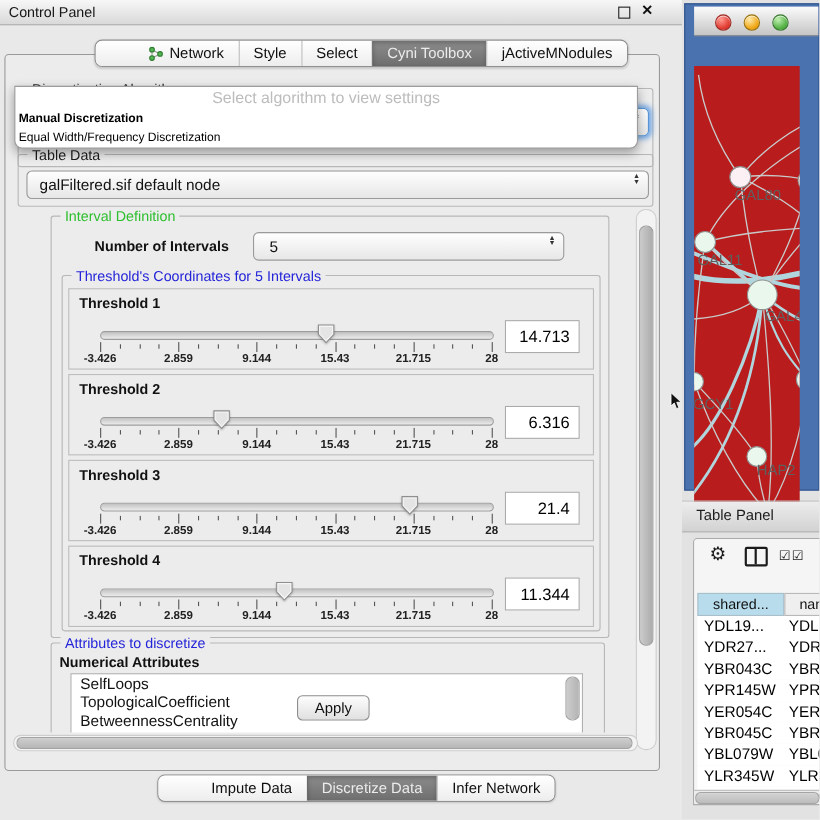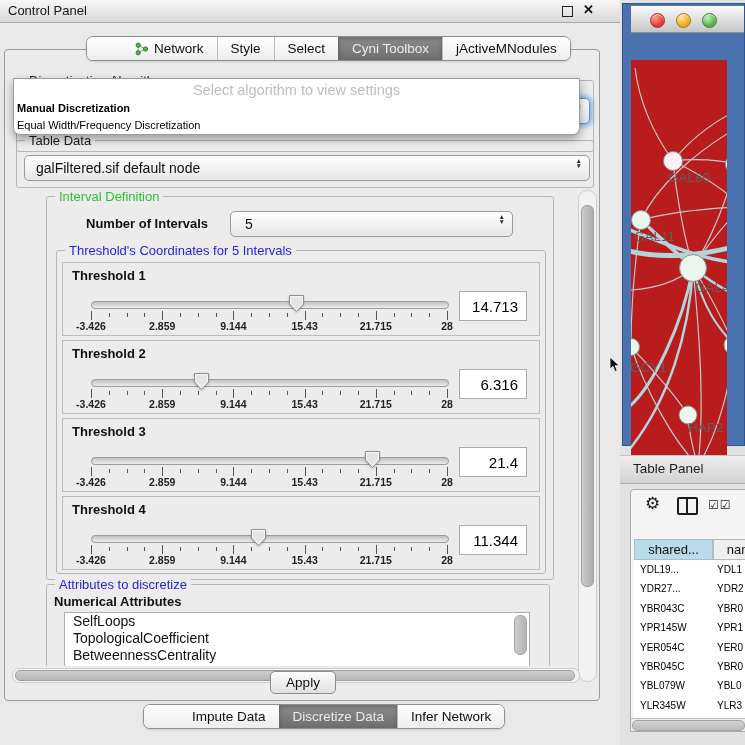--- a/index.html
+++ b/index.html
@@ -80,21 +80,21 @@
              border:1px solid #a5a5a5;border-radius:6px;}
 
   
   #vscroll{left:578px;top:190px;width:17px;height:490px;background:#f3f3f3;border:1px solid #cdcdcd;border-radius:9px;}
   #vscroll .thumb{position:absolute;left:2px;top:14px;width:11px;height:380px;border-radius:6px;
              background:linear-gradient(90deg,#cbcbcb,#adadad);border:1px solid #9f9f9f;}
   #hscroll{left:12px;top:668px;width:566px;height:13px;background:#f3f3f3;border:1px solid #cdcdcd;border-radius:7px;}
   #hscroll .thumb{position:absolute;left:2px;top:1px;width:558px;height:9px;border-radius:5px;
              background:linear-gradient(#cecece,#b6b6b6);border:1px solid #a2a2a2;}
 
-  #apply-btn{left:270px;top:671px;width:64px;height:21px;background:linear-gradient(#fdfdfd,#e0e0e0);
+  #apply-btn{left:270px;top:632px;width:64px;height:21px;background:linear-gradient(#fdfdfd,#e0e0e0);
              border:1px solid #8d8d8d;border-radius:5px;font-size:13.5px;color:#111;text-align:center;line-height:21px;}
 
   
   #right-bg{left:620px;top:0;width:125px;height:745px;background:#e2e2e2;}
 
   #net-window{left:622px;top:3px;width:123px;height:443px;background:#4a72ae;border:1px solid #31538c;box-sizing:border-box;}
   #net-titlebar{position:absolute;left:8px;top:2px;right:0;height:26px;background:linear-gradient(#fbfbfb,#c5c5c5);
              border-bottom:1px solid #8e8e8e;}
   .light{position:absolute;top:7px;width:13px;height:13px;border-radius:50%;box-shadow:inset 0 1px 1px rgba(255,255,255,.8);}
   #light-red{left:19px;background:radial-gradient(circle at 35% 30%,#ff9a90,#e03a30 65%);border:1px solid #9e2b24;}
@@ -116,21 +116,21 @@
   #columns-icon i{position:absolute;left:7px;top:0;width:2px;height:100%;background:#1b1b1b;}
   #check-icons{position:absolute;left:77px;top:8px;font-size:12px;color:#222;letter-spacing:1px;}
 
   #table-head{position:absolute;left:3px;top:49px;height:21px;display:flex;}
   .hcell{box-sizing:border-box;height:21px;border:1px solid #a9bfc9;font-size:13px;line-height:19px;text-align:center;color:#111;}
   .hcell.sel{width:79px;background:#b9dcec;}
   .hcell.plain{width:60px;background:#efefef;border-color:#b9b9b9;}
 
   #table-rows{position:absolute;left:3px;top:70px;width:140px;}
   .trow{display:flex;height:19.4px;background:#fff;}
-  .tcell{font-size:10px;line-height:19px;color:#000;white-space:nowrap;overflow:hidden;}
+  .tcell{font-size:14px;line-height:19px;color:#000;white-space:nowrap;overflow:hidden;}
   .tcell.c1{width:79px;padding-left:6px;box-sizing:border-box;}
   .tcell.c2{width:60px;padding-left:4px;box-sizing:border-box;}
 
   #table-hscroll{position:absolute;left:0px;top:228px;width:114px;height:12px;background:#ececec;border-top:1px solid #bdbdbd;}
   #table-hscroll .thumb{position:absolute;left:1px;top:1px;width:111px;height:9px;background:linear-gradient(#d3d3d3,#bcbcbc);
              border:1px solid #a5a5a5;border-radius:5px;}
 
   #cursor{left:609px;top:357px;z-index:40;}
 </style>
 </head>

